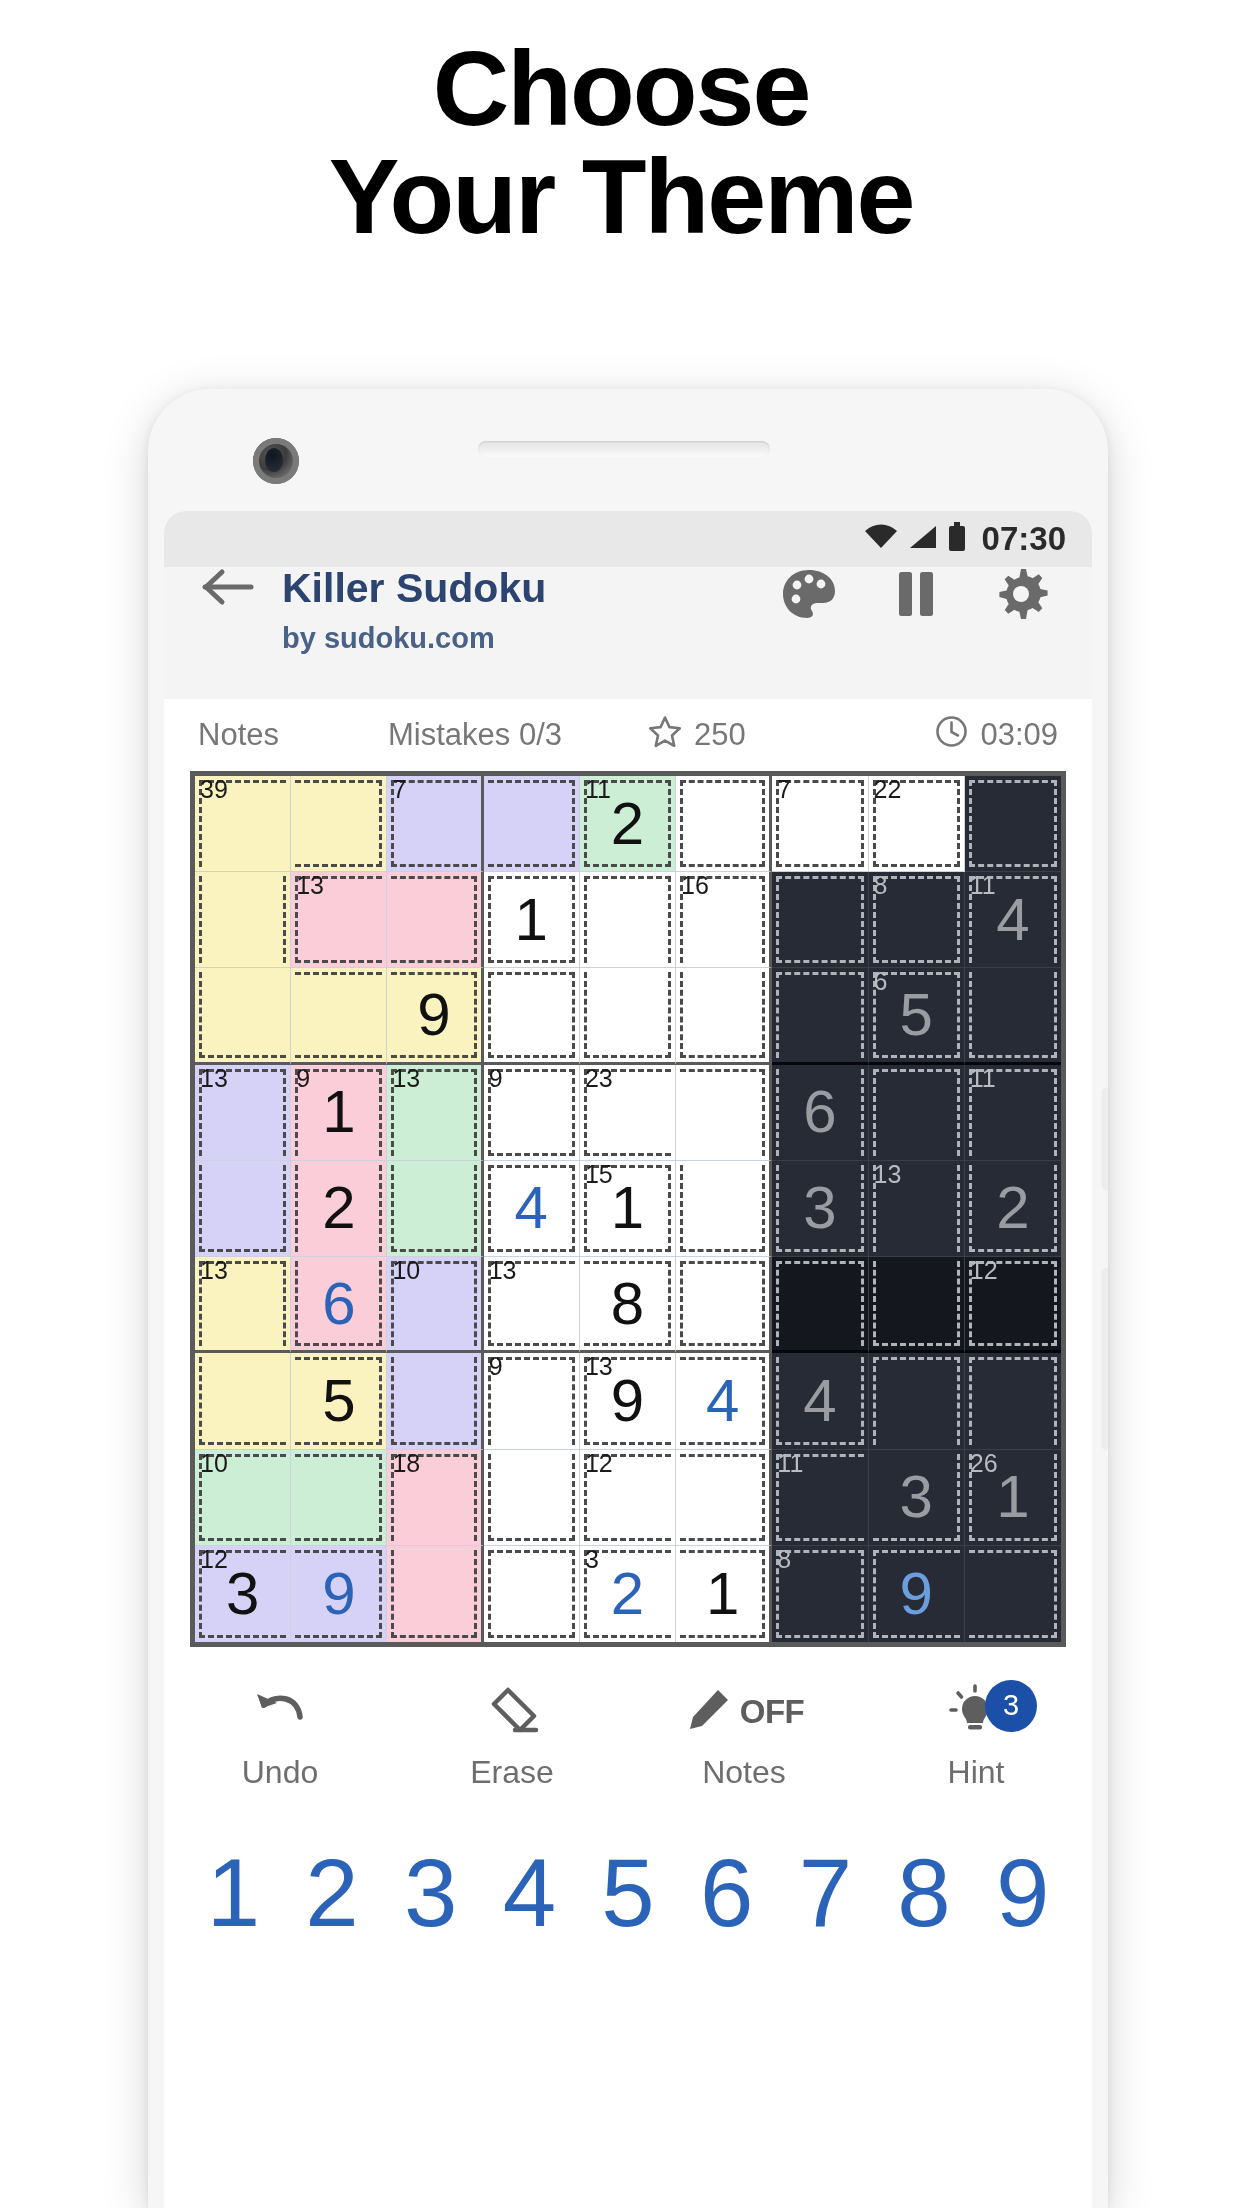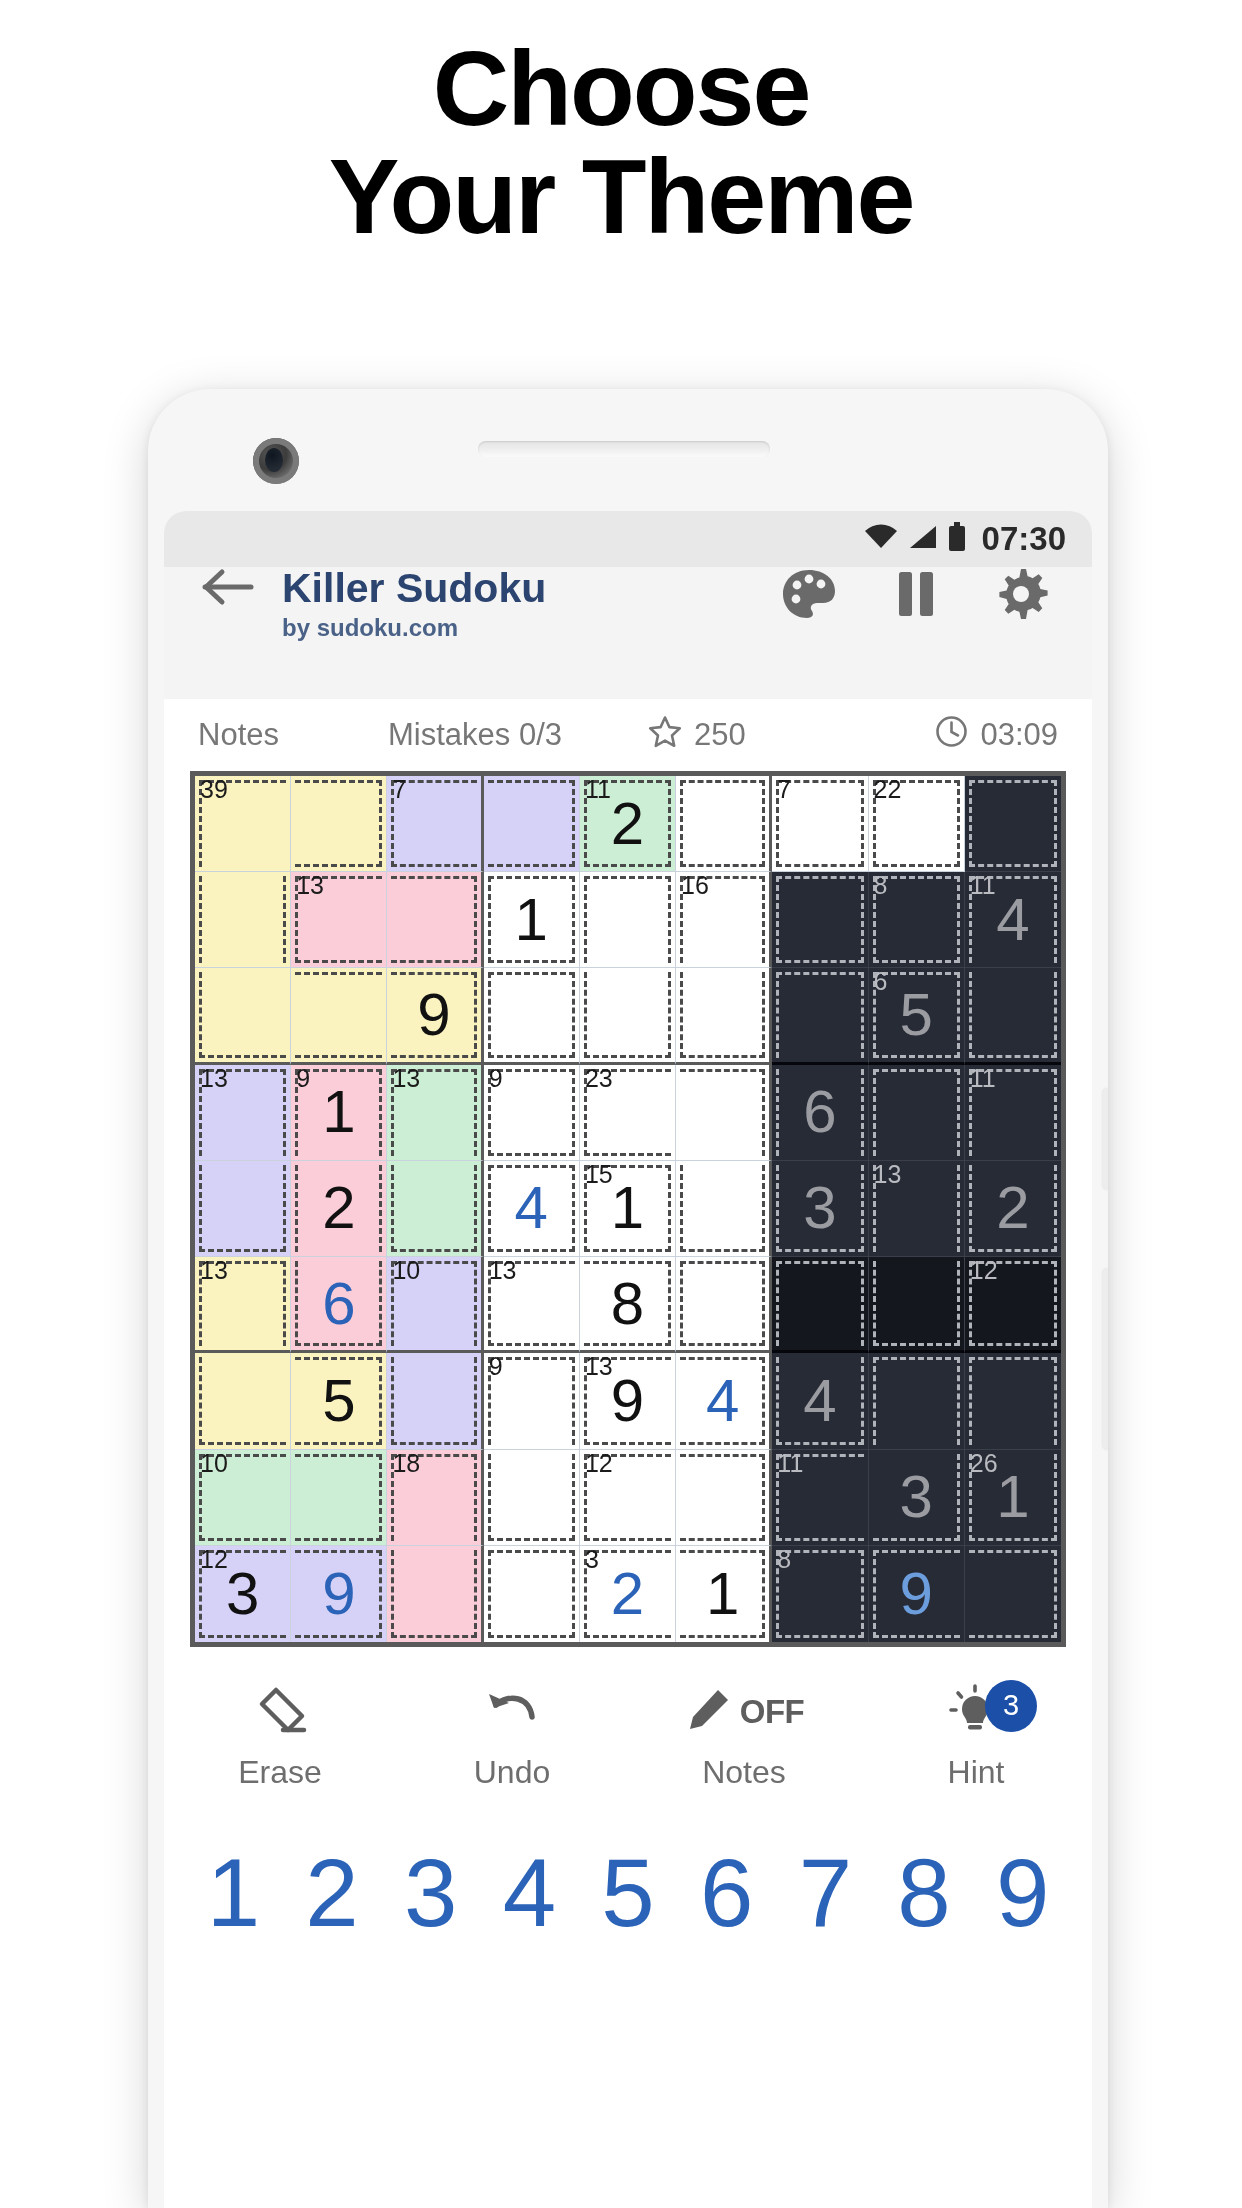--- a/index.html
+++ b/index.html
@@ -79,21 +79,21 @@
   .sb-time{ font-size:33px; color:#2a2a2a; font-weight:bold; margin-left:6px; }
 
   
   .appbar{
     height:132px; background:#f4f4f4;
     display:flex; align-items:flex-start; padding:0 32px;
   }
   .back-arrow{ width:64px; display:flex; align-items:center; justify-content:center; }
   .titles{ margin-left:22px; flex:1; }
   .app-title{ font-size:41px; font-weight:bold; color:#2c4470; line-height:1.05; }
-  .app-sub{ font-size:24px; font-weight:bold; color:#4a6288; margin-top:4px; }
+  .app-sub{ font-size:29px; font-weight:bold; color:#4a6288; margin-top:12px; }
   .appbar-icons{ display:flex; align-items:center; gap:58px; padding-right:12px; }
 
   
   .infobar{
     height:72px; background:#ffffff;
     display:flex; align-items:center; font-size:31px; color:#777777;
     padding:0 34px;
   }
   .infobar .difficulty{ width:190px; }
   .infobar .mistakes{ flex:1; }
@@ -734,36 +734,36 @@
             <div class="cage" style="left: 4px; right: 4px; bottom: 4px; height: 0px; border-bottom: 3px dashed rgb(176, 179, 186);"></div>
             <div class="cage" style="top: 4px; bottom: 4px; right: 4px; width: 0px; border-right: 3px dashed rgb(176, 179, 186);"></div>
           </div>
         </div>
     </div>
 
     <div class="toolbar">
 
       <div class="tool">
         <div class="tool-ico">
+          <svg width="56" height="50" viewBox="0 0 56 50">
+            <path d="M12 18 C25 6 46 10 48 30" fill="none" stroke="#5e5e5e" stroke-width="5.5" stroke-linecap="round"></path>
+            <path d="M5 7 L10 21 L25 16 Z" fill="#5e5e5e"></path>
+          </svg>
+        </div>
+        <div class="tool-label">Undo</div>
+      </div>
+
+      <div class="tool">
+        <div class="tool-ico">
           <svg width="56" height="52" viewBox="0 0 56 52">
             <path d="M24 4 L50 30 L36 44 L10 18 Z" fill="none" stroke="#5e5e5e" stroke-width="4.5" stroke-linejoin="round"></path>
             <path d="M31 44 L52 44" stroke="#5e5e5e" stroke-width="4.5" stroke-linecap="round"></path>
           </svg>
         </div>
         <div class="tool-label">Erase</div>
-      </div>
-
-      <div class="tool">
-        <div class="tool-ico">
-          <svg width="56" height="50" viewBox="0 0 56 50">
-            <path d="M12 18 C25 6 46 10 48 30" fill="none" stroke="#5e5e5e" stroke-width="5.5" stroke-linecap="round"></path>
-            <path d="M5 7 L10 21 L25 16 Z" fill="#5e5e5e"></path>
-          </svg>
-        </div>
-        <div class="tool-label">Undo</div>
       </div>
 
       <div class="tool">
         <div class="tool-ico">
           <span>
             <svg width="48" height="48" viewBox="0 0 48 48">
               <path d="M34 4 L44 14 L18 40 L6 43 L9 31 Z" fill="#5e5e5e"></path>
             </svg>
           </span>
           <span class="notes-off">OFF</span>

